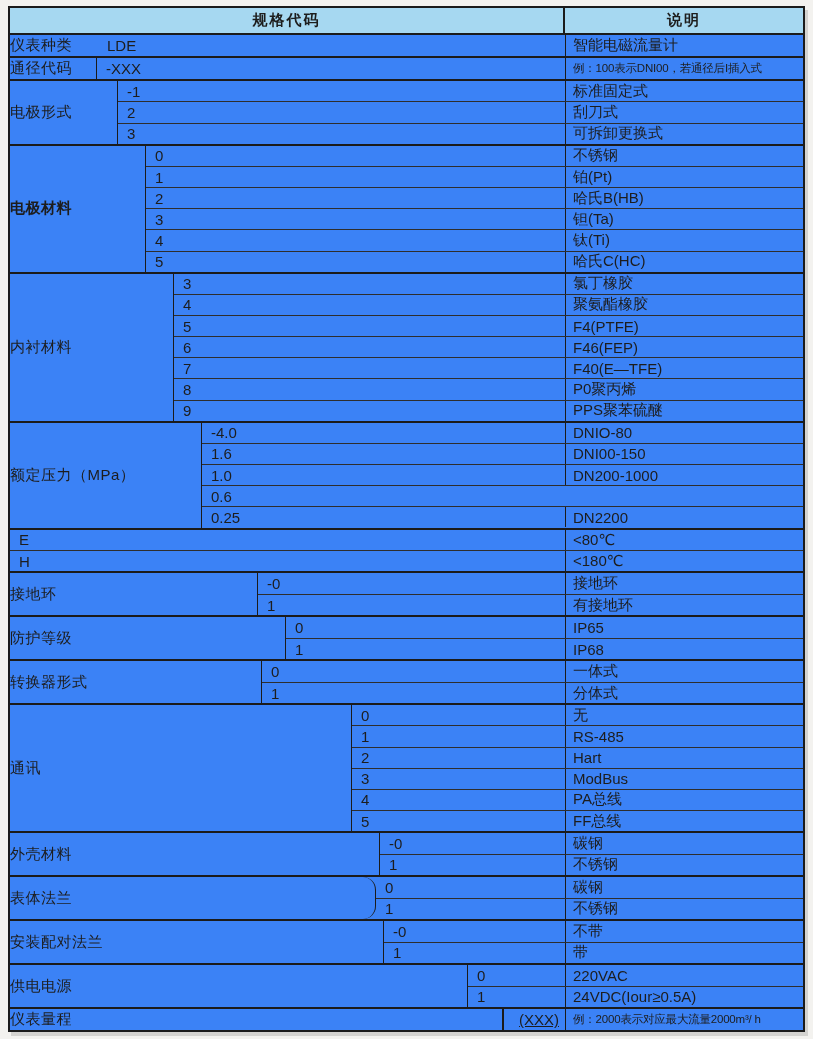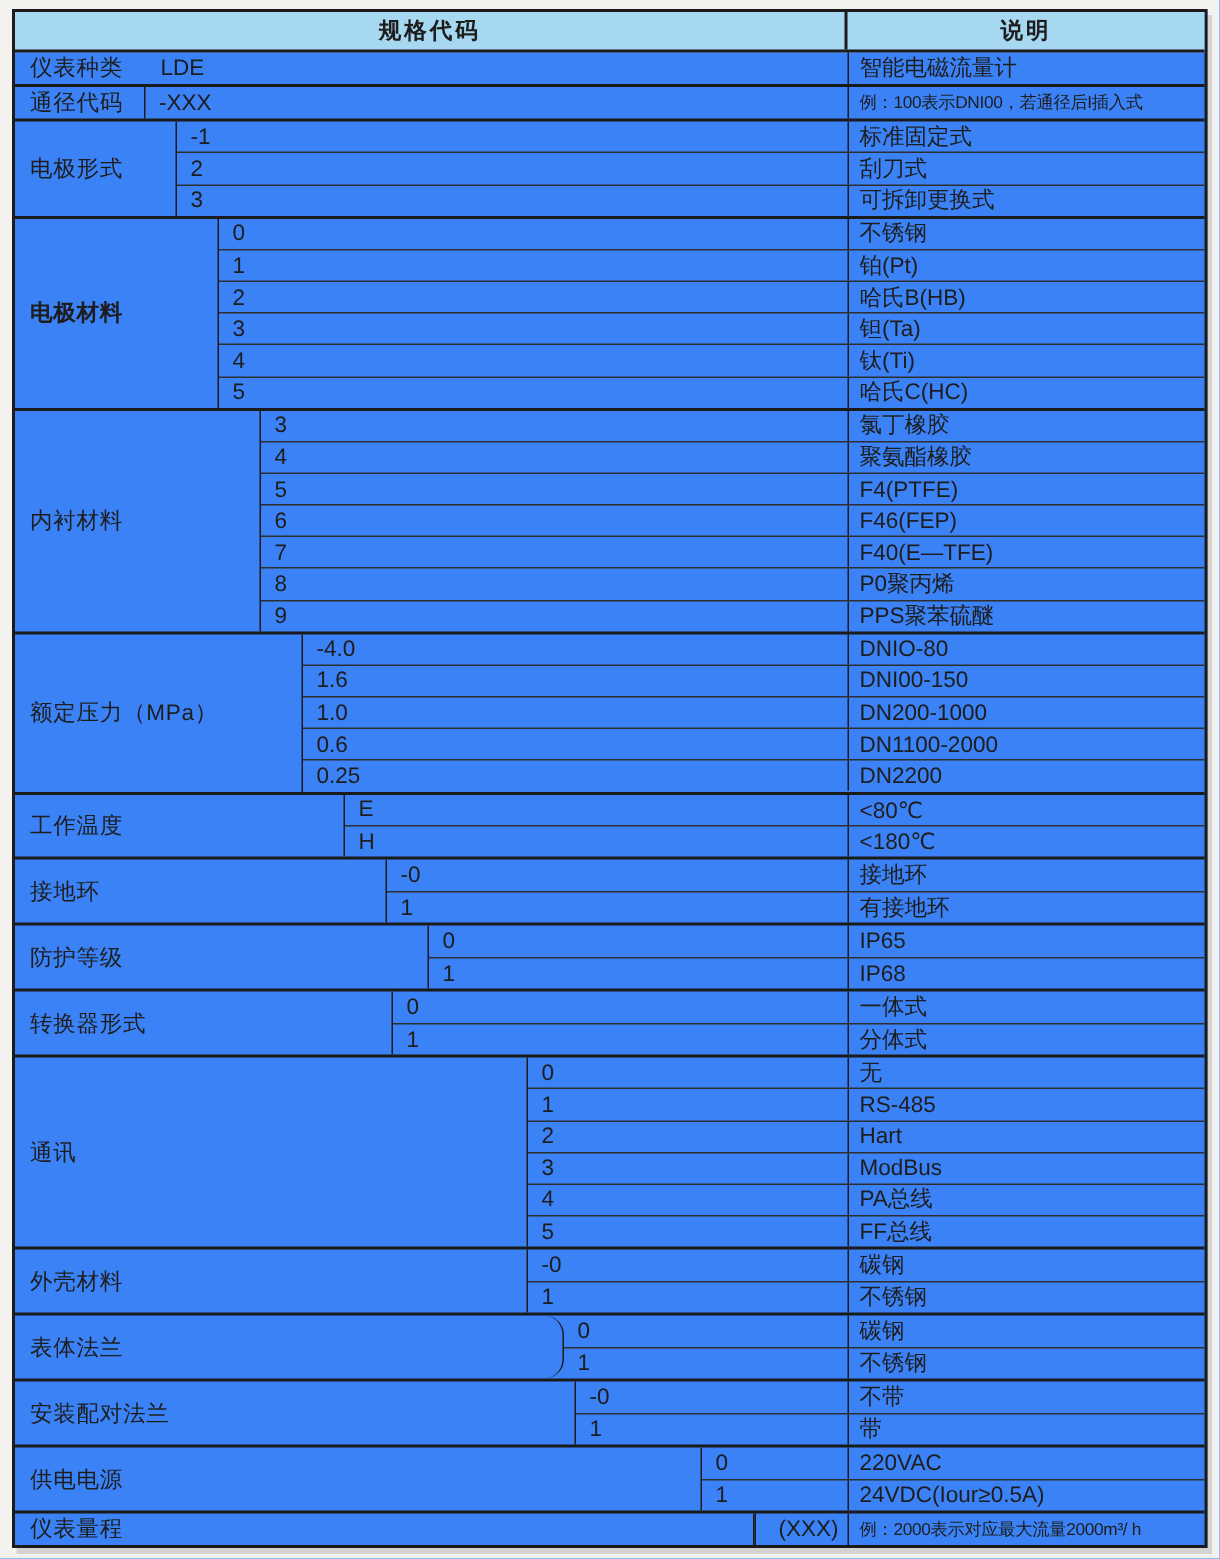--- a/index.html
+++ b/index.html
@@ -41,21 +41,21 @@
   .section{
     display:flex;
     box-sizing:border-box;
     min-height:0;
   }
   .section.sep{border-top:2px solid #1b1b1b;}
   .section-label{
     flex:none;
     box-sizing:border-box;
     display:flex;align-items:center;
-    padding-left:10px;
+    padding-left:0;
     font-size:15px;
     letter-spacing:0.5px;
     white-space:nowrap;
     overflow:hidden;
   }
   .section-label.divided{border-right:1.5px solid #1b1b1b;}
   .rows{flex:1;display:flex;flex-direction:column;min-width:0;}
   .row{flex:1;display:flex;min-height:0;}
   .row + .row{border-top:1px solid #2e2e2e;}
   .code-cell{
@@ -201,30 +201,28 @@
           <div class="row">
             <div class="code-cell">1.6</div>
             <div class="desc-cell">DNI00-150</div>
           </div>
           <div class="row">
             <div class="code-cell">1.0</div>
             <div class="desc-cell">DN200-1000</div>
           </div>
           <div class="row">
             <div class="code-cell">0.6</div>
-            <div class="desc-cell">DN1100-2000</div>
           </div>
           <div class="row">
             <div class="code-cell">0.25</div>
             <div class="desc-cell">DN2200</div>
           </div>
         </div>
       </div>
       <div class="section sep" style="flex-grow: 2; flex-basis: 0px;">
-        <div class="section-label divided" style="width: 220px;">工作温度</div>
         <div class="rows">
           <div class="row">
             <div class="code-cell">E</div>
             <div class="desc-cell">&lt;80℃</div>
           </div>
           <div class="row">
             <div class="code-cell">H</div>
             <div class="desc-cell">&lt;180℃</div>
           </div>
         </div>
@@ -291,21 +289,21 @@
             <div class="code-cell">4</div>
             <div class="desc-cell">PA总线</div>
           </div>
           <div class="row">
             <div class="code-cell">5</div>
             <div class="desc-cell">FF总线</div>
           </div>
         </div>
       </div>
       <div class="section sep" style="flex-grow: 2; flex-basis: 0px;">
-        <div class="section-label divided" style="width: 342px;">外壳材料</div>
+        <div class="section-label divided" style="width: 370px;">外壳材料</div>
         <div class="rows">
           <div class="row">
             <div class="code-cell">-0</div>
             <div class="desc-cell">碳钢</div>
           </div>
           <div class="row">
             <div class="code-cell">1</div>
             <div class="desc-cell">不锈钢</div>
           </div>
         </div>
@@ -346,19 +344,19 @@
           <div class="row">
             <div class="code-cell">1</div>
             <div class="desc-cell">24VDC(Iour≥0.5A)</div>
           </div>
         </div>
       </div>
       <div class="section sep" style="flex-grow: 1; flex-basis: 0px;">
         <div class="section-label divided" style="flex: 1 1 0%;">仪表量程</div>
         <div class="rows" style="flex: 0 0 auto;">
           <div class="row">
-            <div class="code-cell right" style="width: 62px;">(XXX)</div>
+            <div class="code-cell right" style="width: 62px; text-decoration: underline;">(XXX)</div>
             <div class="desc-cell small">例：2000表示对应最大流量2000m³/ h</div>
           </div>
         </div>
       </div>
     </div>
 </div>
 
 </body></html>

